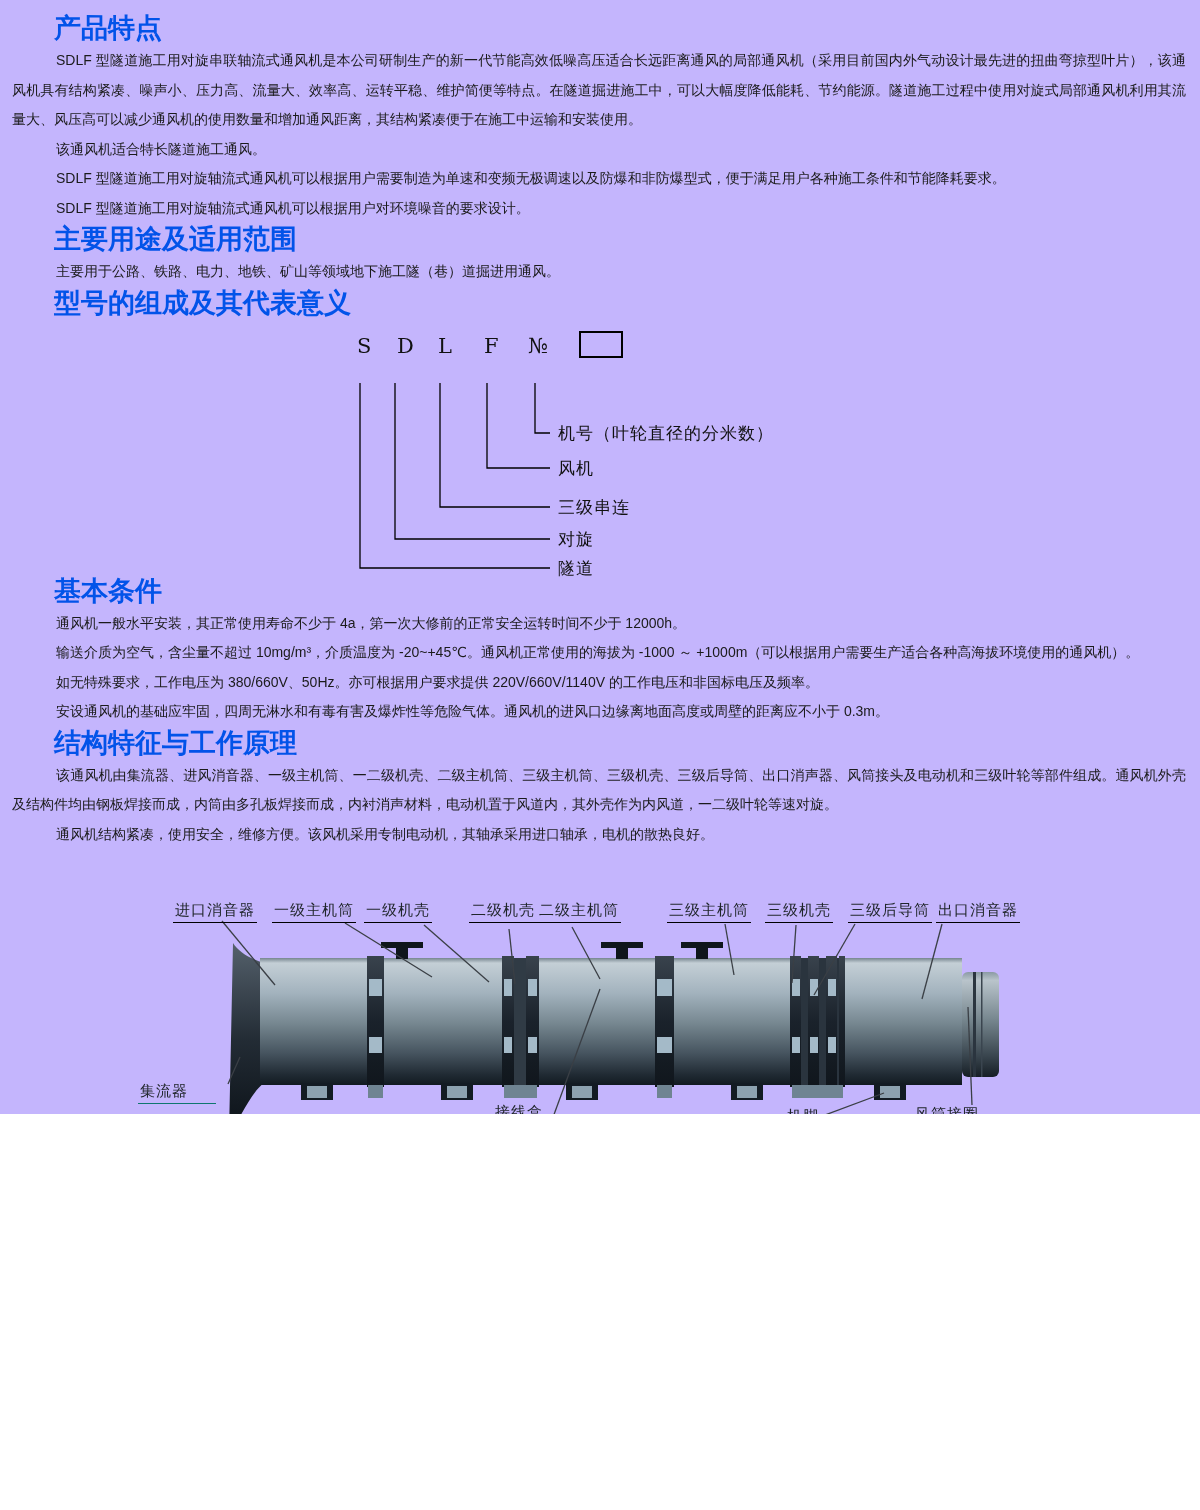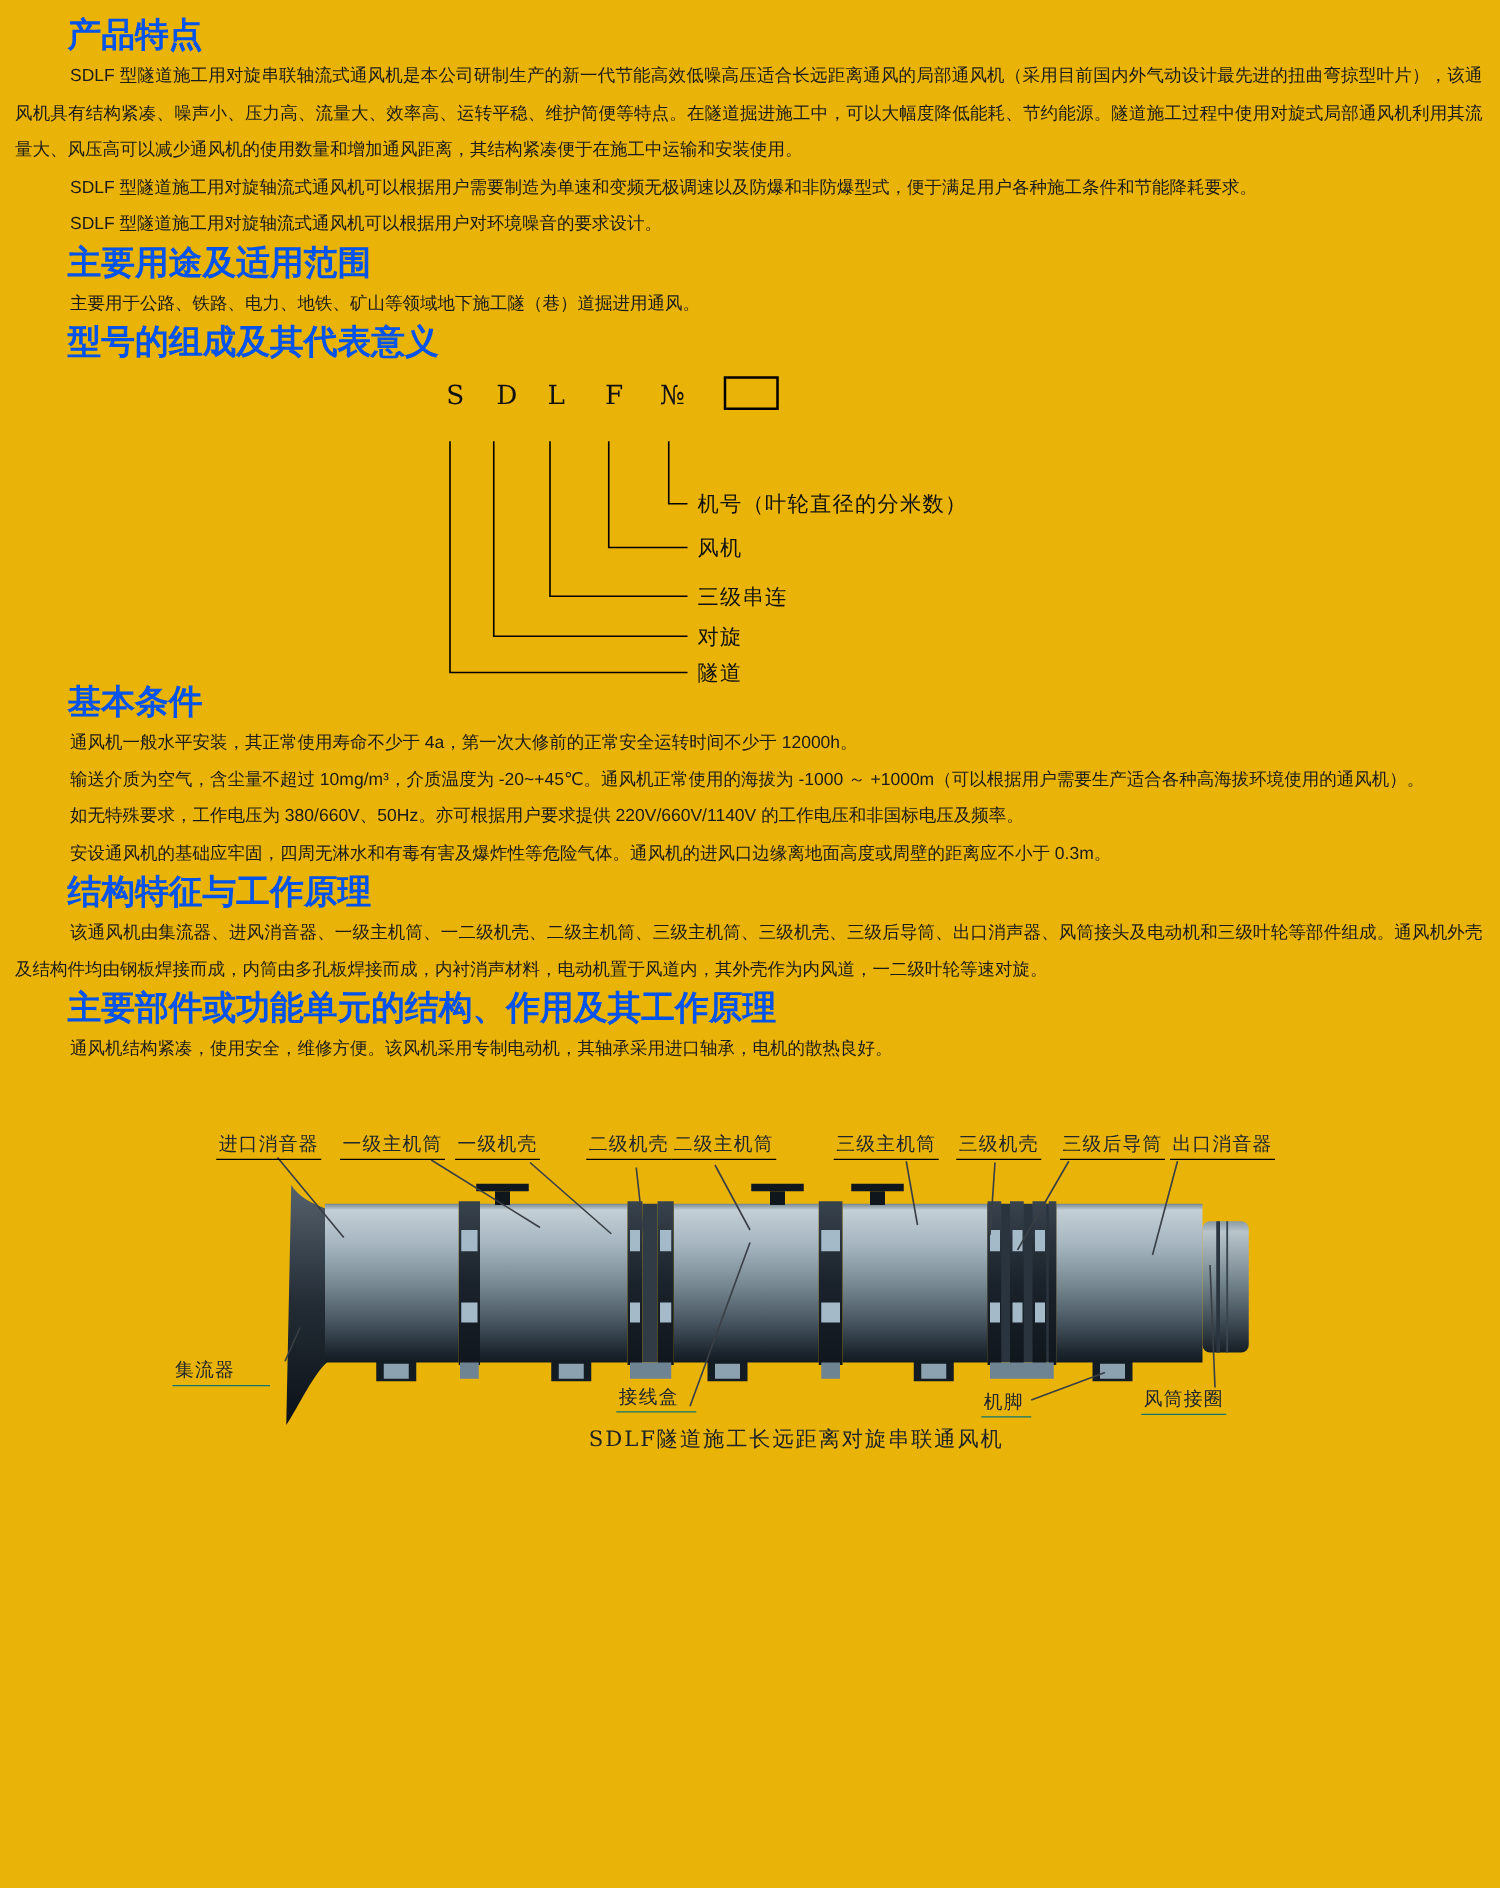--- a/index.html
+++ b/index.html
@@ -1,16 +1,16 @@
 <!DOCTYPE html>
 <html><head>
 <meta charset="utf-8">
 <style>
   html,body{margin:0;padding:0;background:#fff;}
-  .page{width:1200px;height:1510px;position:relative;overflow:hidden;background:#eab308;
+  .page{width:1200px;height:1114px;position:relative;overflow:hidden;background:#c4b5fd;
         font-family:"Liberation Sans","DejaVu Sans",sans-serif;}
   .content{padding:12px 14px 0 12px;}
   h2.sec{font-size:27px;line-height:32px;color:#0253e9;margin:0 0 2px 42px;font-weight:700;}
   p.bodytext{font-size:14px;line-height:29.5px;color:#1b1b1b;margin:0;
              text-indent:44px;text-align:justify;}
   .mt20{margin-top:20px;} .mt16{margin-top:16px;}
 
   
   .model-diagram{position:relative;height:252px;margin-top:4px;}
   .model-svg{position:absolute;left:330px;top:0;}
@@ -30,20 +30,21 @@
                font:17px "DejaVu Serif",serif;color:#1c2125;letter-spacing:1.5px;white-space:nowrap;}
 </style>
 </head>
 <body>
 
 <div class="page">
   <div class="content">
 
     <h2 class="sec">产品特点</h2>
     <p class="bodytext">SDLF 型隧道施工用对旋串联轴流式通风机是本公司研制生产的新一代节能高效低噪高压适合长远距离通风的局部通风机（采用目前国内外气动设计最先进的扭曲弯掠型叶片），该通风机具有结构紧凑、噪声小、压力高、流量大、效率高、运转平稳、维护简便等特点。在隧道掘进施工中，可以大幅度降低能耗、节约能源。隧道施工过程中使用对旋式局部通风机利用其流量大、风压高可以减少通风机的使用数量和增加通风距离，其结构紧凑便于在施工中运输和安装使用。</p>
+    <p class="bodytext">该通风机适合特长隧道施工通风。</p>
     <p class="bodytext">SDLF 型隧道施工用对旋轴流式通风机可以根据用户需要制造为单速和变频无极调速以及防爆和非防爆型式，便于满足用户各种施工条件和节能降耗要求。</p>
     <p class="bodytext">SDLF 型隧道施工用对旋轴流式通风机可以根据用户对环境噪音的要求设计。</p>
 
     <h2 class="sec mt20">主要用途及适用范围</h2>
     <p class="bodytext">主要用于公路、铁路、电力、地铁、矿山等领域地下施工隧（巷）道掘进用通风。</p>
 
     <h2 class="sec mt20">型号的组成及其代表意义</h2>
 
     <div class="model-diagram">
       <svg class="model-svg" width="530" height="256" viewBox="0 0 530 256">
@@ -70,21 +71,20 @@
 
     <h2 class="sec">基本条件</h2>
     <p class="bodytext">通风机一般水平安装，其正常使用寿命不少于 4a，第一次大修前的正常安全运转时间不少于 12000h。</p>
     <p class="bodytext">输送介质为空气，含尘量不超过 10mg/m³，介质温度为 -20~+45℃。通风机正常使用的海拔为 -1000 ～ +1000m（可以根据用户需要生产适合各种高海拔环境使用的通风机）。</p>
     <p class="bodytext">如无特殊要求，工作电压为 380/660V、50Hz。亦可根据用户要求提供 220V/660V/1140V 的工作电压和非国标电压及频率。</p>
     <p class="bodytext">安设通风机的基础应牢固，四周无淋水和有毒有害及爆炸性等危险气体。通风机的进风口边缘离地面高度或周壁的距离应不小于 0.3m。</p>
 
     <h2 class="sec mt16">结构特征与工作原理</h2>
     <p class="bodytext">该通风机由集流器、进风消音器、一级主机筒、一二级机壳、二级主机筒、三级主机筒、三级机壳、三级后导筒、出口消声器、风筒接头及电动机和三级叶轮等部件组成。通风机外壳及结构件均由钢板焊接而成，内筒由多孔板焊接而成，内衬消声材料，电动机置于风道内，其外壳作为内风道，一二级叶轮等速对旋。</p>
 
-    <h2 class="sec mt16">主要部件或功能单元的结构、作用及其工作原理</h2>
     <p class="bodytext">通风机结构紧凑，使用安全，维修方便。该风机采用专制电动机，其轴承采用进口轴承，电机的散热良好。</p>
 
     <div class="figure">
       <svg class="fan-svg" width="1200" height="285" viewBox="0 0 1200 285">
         <defs>
           <linearGradient id="gBody" x1="0" y1="0" x2="0" y2="1">
             <stop offset="0" stop-color="#76858f"></stop>
             <stop offset="0.04" stop-color="#c4cfd6"></stop>
             <stop offset="0.28" stop-color="#a2b2bd"></stop>
             <stop offset="0.52" stop-color="#75868f"></stop>

